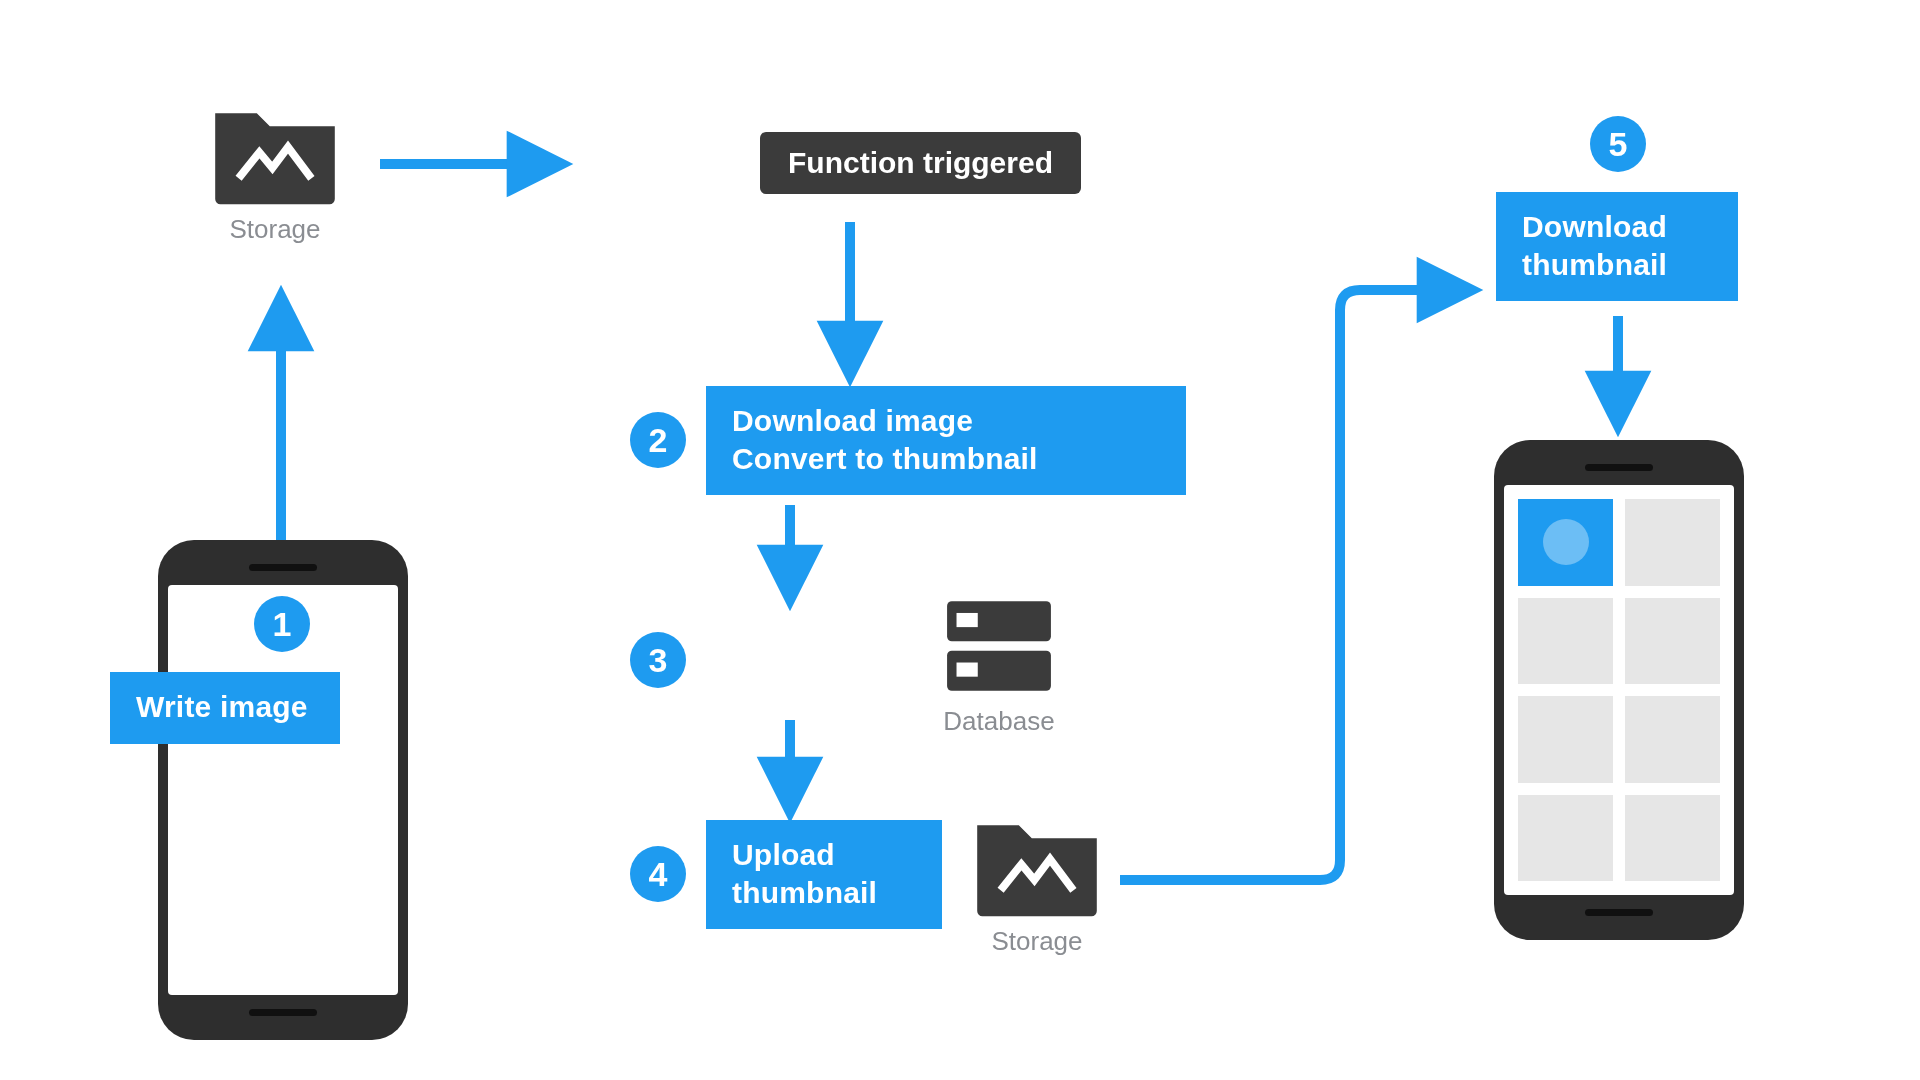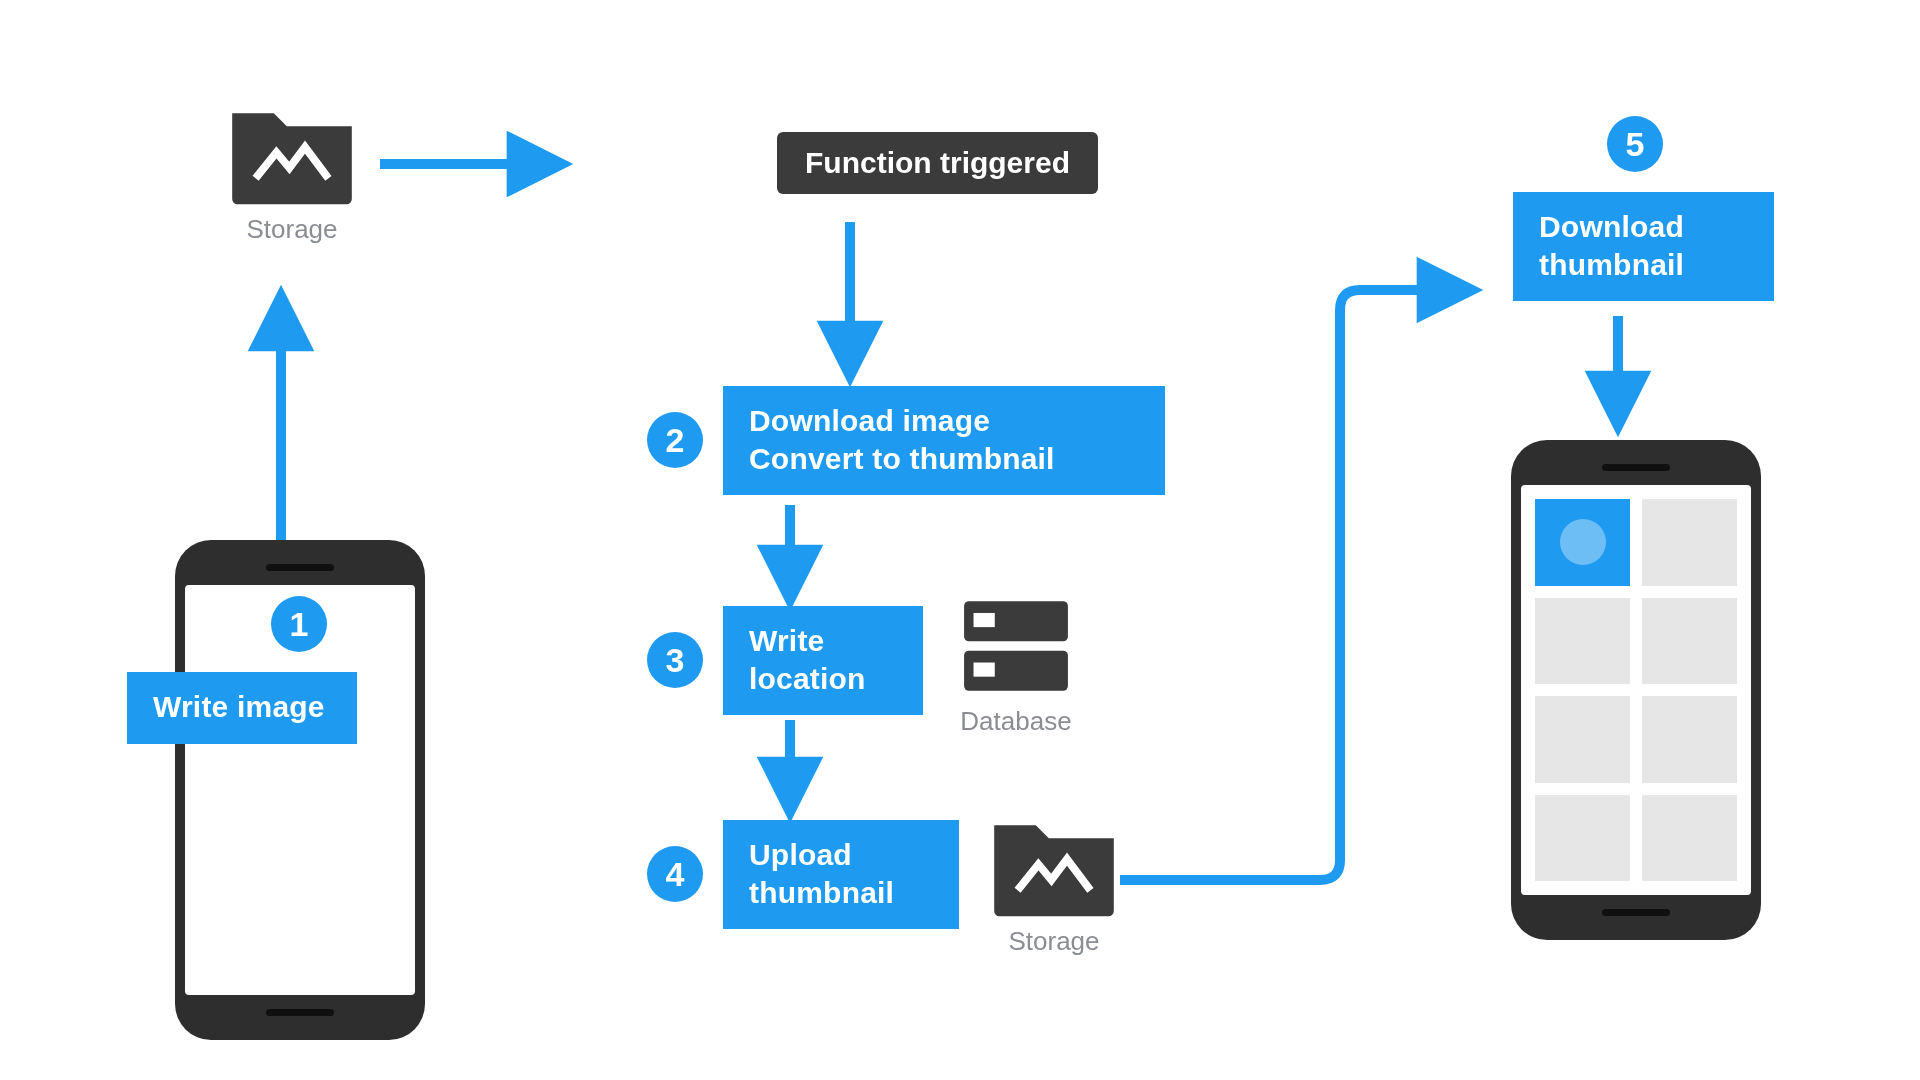--- a/index.html
+++ b/index.html
@@ -9,21 +9,21 @@
     height: 1080px;
     background: #fff;
     font-family: "Helvetica Neue", Arial, sans-serif;
     overflow: hidden;
   }
   .canvas {
     position: relative;
     width: 1920px;
     height: 1080px;
   }
-  .abs { position: absolute; margin-left: 17px; }
+  .abs { position: absolute; }
 
   
   .badge {
     width: 56px;
     height: 56px;
     border-radius: 50%;
     background: #1e9bf0;
     color: #fff;
     font-weight: 700;
     font-size: 34px;
@@ -155,30 +155,26 @@
     <div class="screen"></div>
     <div class="speaker-bot"></div>
   </div>
 
   <div class="abs badge" style="left:254px; top:596px;">1</div>
   <div class="abs blue-card" style="left:110px; top:672px; width:230px;">
     <span>Write image</span>
   </div>
 
   <div class="abs badge" style="left:630px; top:412px;">2</div>
-  <div class="abs blue-card" style="left:706px; top:386px; width:442px;">
+  <div class="abs blue-card" style="left:706px; top:386px; width:480px;">
     <div>Download image</div>
     <div>Convert to thumbnail</div>
   </div>
 
   <div class="abs badge" style="left:630px; top:632px;">3</div>
-  <div class="abs blue-card" style="left:706px; top:606px; width:200px;">
-    <div>Write</div>
-    <div>location</div>
-  </div>
 
   <div class="abs icon-label" style="left:940px; top:594px;">
     <svg width="118" height="104" viewBox="0 0 100 88">
       <rect x="6" y="6" width="88" height="34" rx="4" fill="#3b3b3b"></rect>
       <rect x="6" y="48" width="88" height="34" rx="4" fill="#3b3b3b"></rect>
       <rect x="14" y="16" width="18" height="12" fill="#fff"></rect>
       <rect x="14" y="58" width="18" height="12" fill="#fff"></rect>
     </svg>
     <div class="caption">Database</div>
   </div>
@@ -191,21 +187,21 @@
 
   <div class="abs icon-label" style="left:972px; top:808px;">
     <svg width="130" height="110" viewBox="0 0 100 82">
       <path d="M4 12 h32 l10 10 h50 v56 a4 4 0 0 1 -4 4 H8 a4 4 0 0 1 -4 -4 Z" fill="#3b3b3b"></path>
       <polyline points="22,62 38,42 48,54 60,38 78,62" fill="none" stroke="#fff" stroke-width="6" stroke-linejoin="miter"></polyline>
     </svg>
     <div class="caption">Storage</div>
   </div>
 
   <div class="abs badge" style="left:1590px; top:116px;">5</div>
-  <div class="abs blue-card" style="left:1496px; top:192px; width:261px;">
+  <div class="abs blue-card" style="left:1496px; top:192px; width:242px;">
     <div>Download</div>
     <div>thumbnail</div>
   </div>
 
   <div class="abs phone" style="left:1494px; top:440px;">
     <div class="speaker-top"></div>
     <div class="grid-screen">
       <div class="tile active">
           <div class="dot"></div>
         </div>

